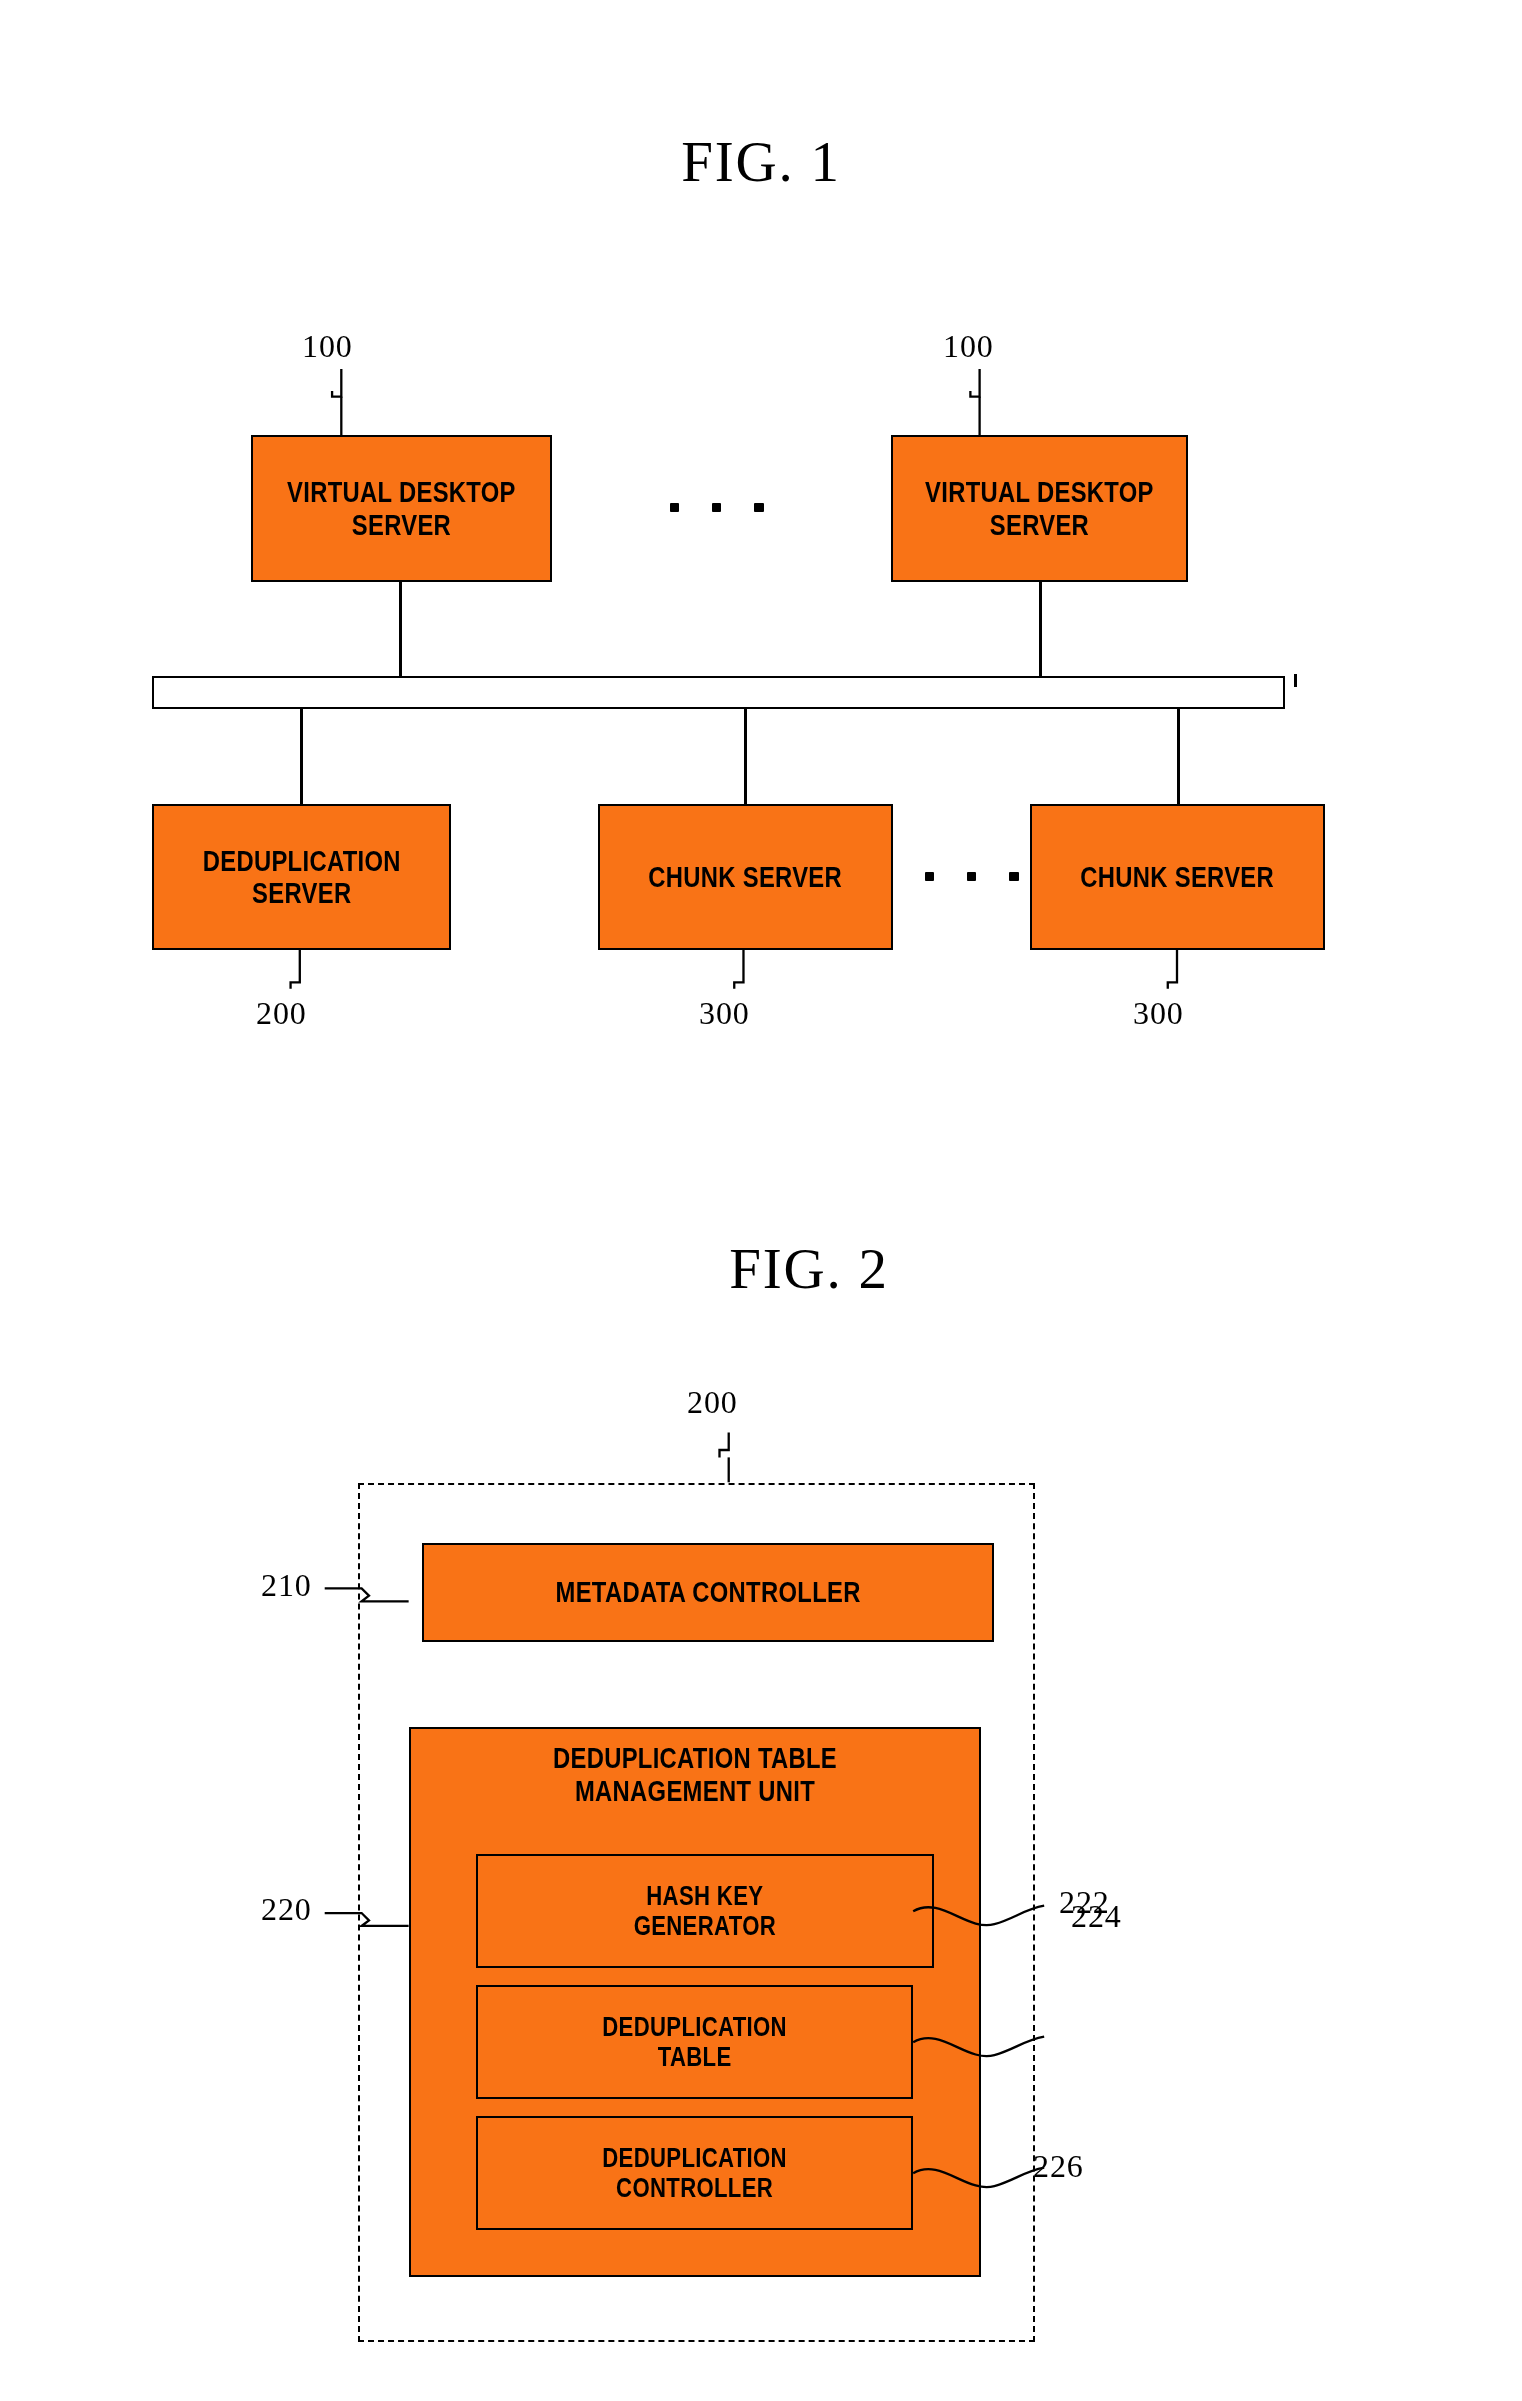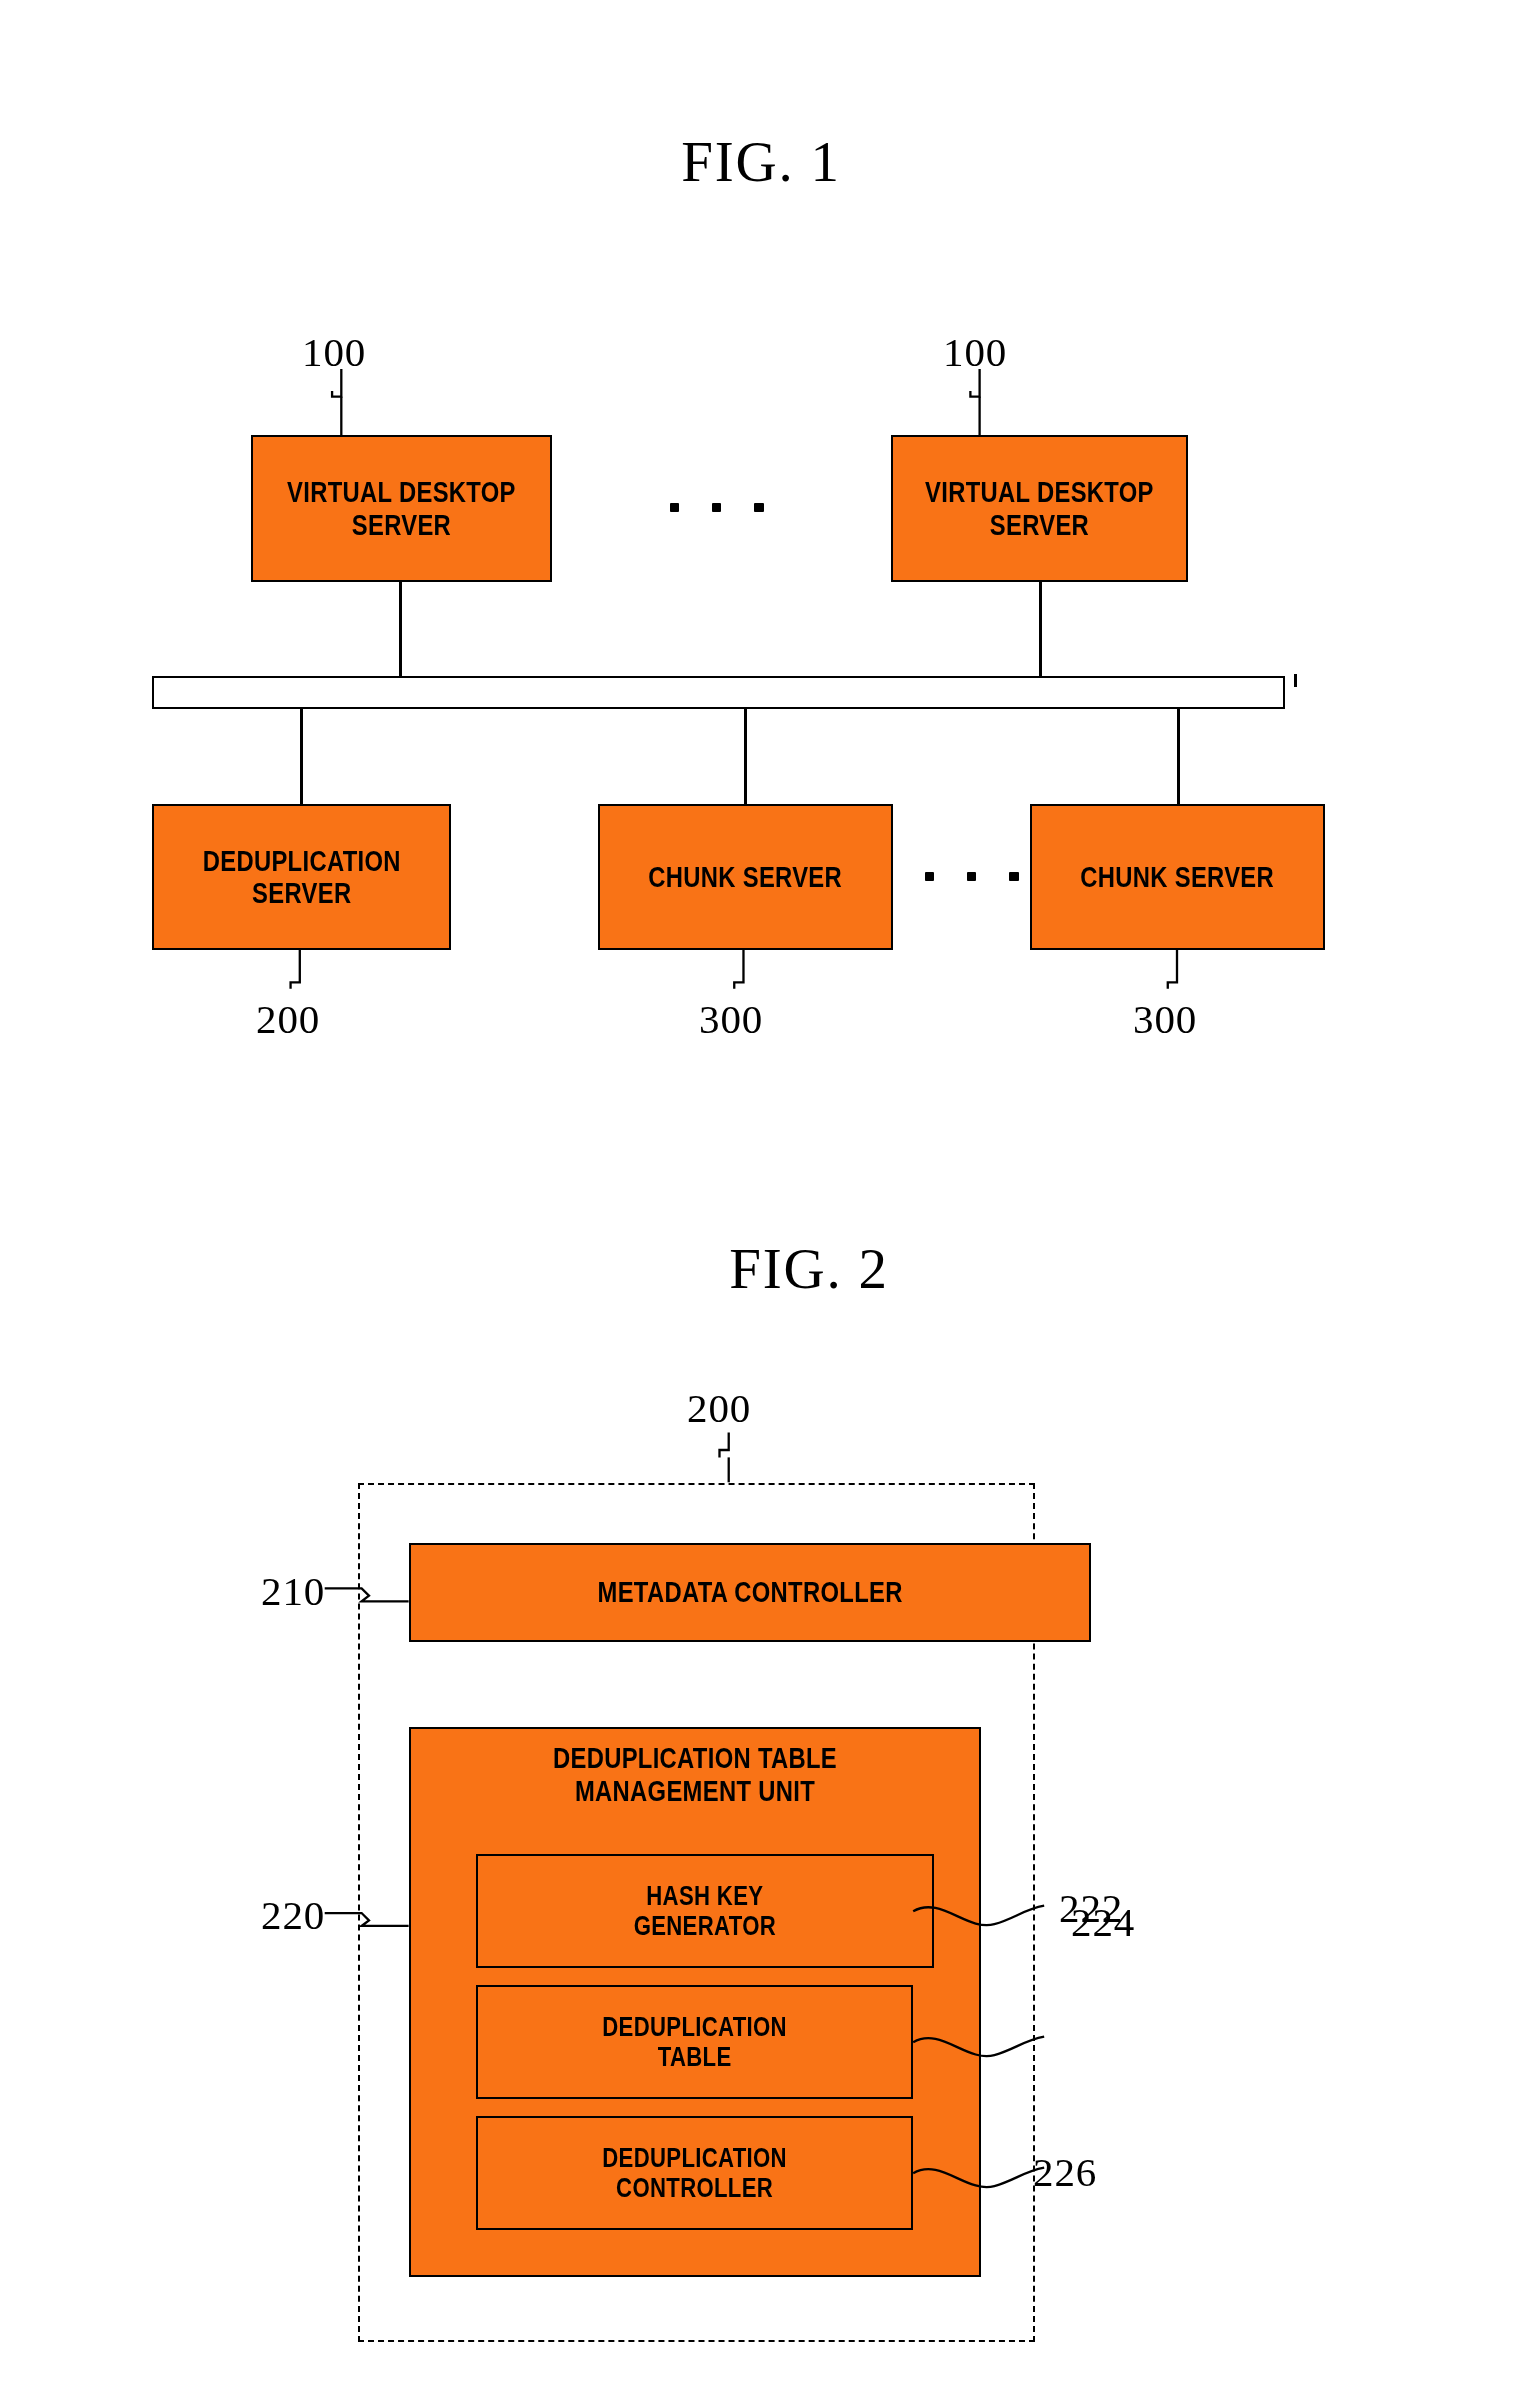--- a/index.html
+++ b/index.html
@@ -76,21 +76,21 @@
     position: absolute;
     box-sizing: border-box;
     border: 2.8px dashed #000;
     background: transparent;
   }
 
   
   .ref {
     position: absolute;
     font-family: "Liberation Serif", serif;
-    font-size: 41px;
+    font-size: 32px;
     letter-spacing: 0.9px;
     color: #000;
     white-space: nowrap;
   }
 
   
   .vline {
     position: absolute;
     width: 2.8px;
     background: #000;
@@ -195,21 +195,21 @@
   <div class="ref" style="left:1133px; top:995px;">300</div>
 
   <div class="fig-title" style="top:1236px;margin-left:48px;">FIG. 2</div>
 
   <div class="ref" style="left:687px; top:1384px;">200</div>
 
   <div class="dashed-box" style="left:358px; top:1483px; width:677px; height:859px;"></div>
 
   <div class="ref" style="left:261px; top:1567px;">210</div>
 
-  <div class="box" style="left:409px; top:1543px; width:682px; height:99px;">
+  <div class="box" style="left:422px; top:1543px; width:572px; height:99px;">
     <div class="box-label">METADATA CONTROLLER</div>
   </div>
 
   <div class="ref" style="left:261px; top:1891px;">220</div>
 
   <div class="box container" style="left:409px; top:1727px; width:572px; height:550px;">
     <div class="container-title">DEDUPLICATION TABLE
 MANAGEMENT UNIT</div>
   </div>
 

